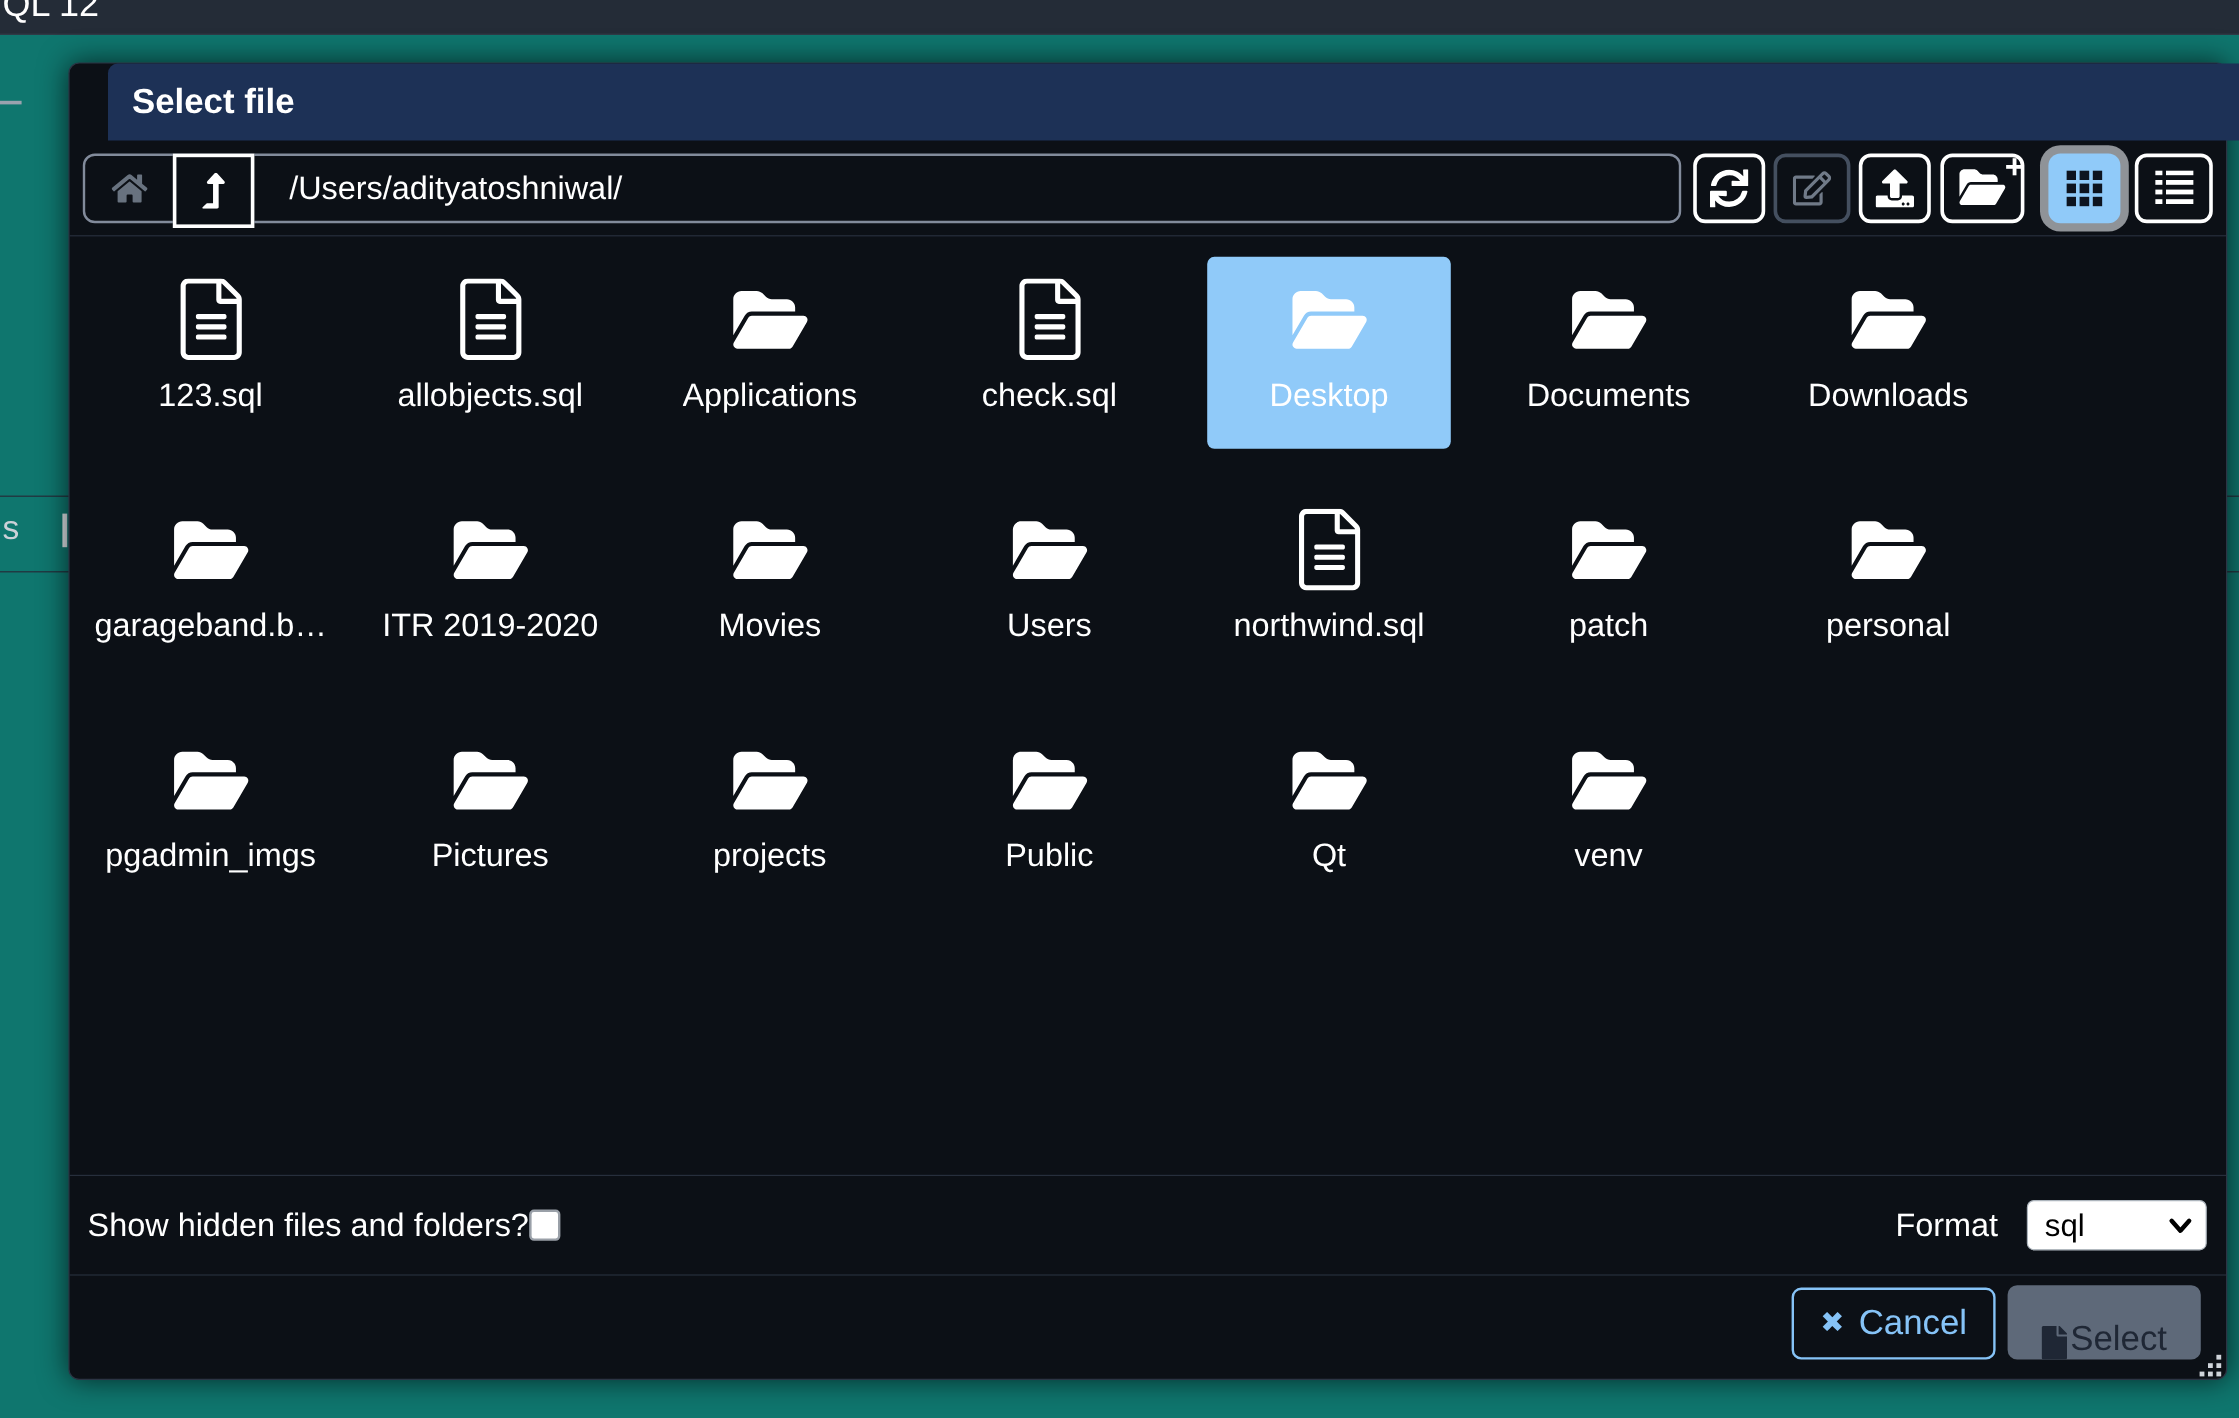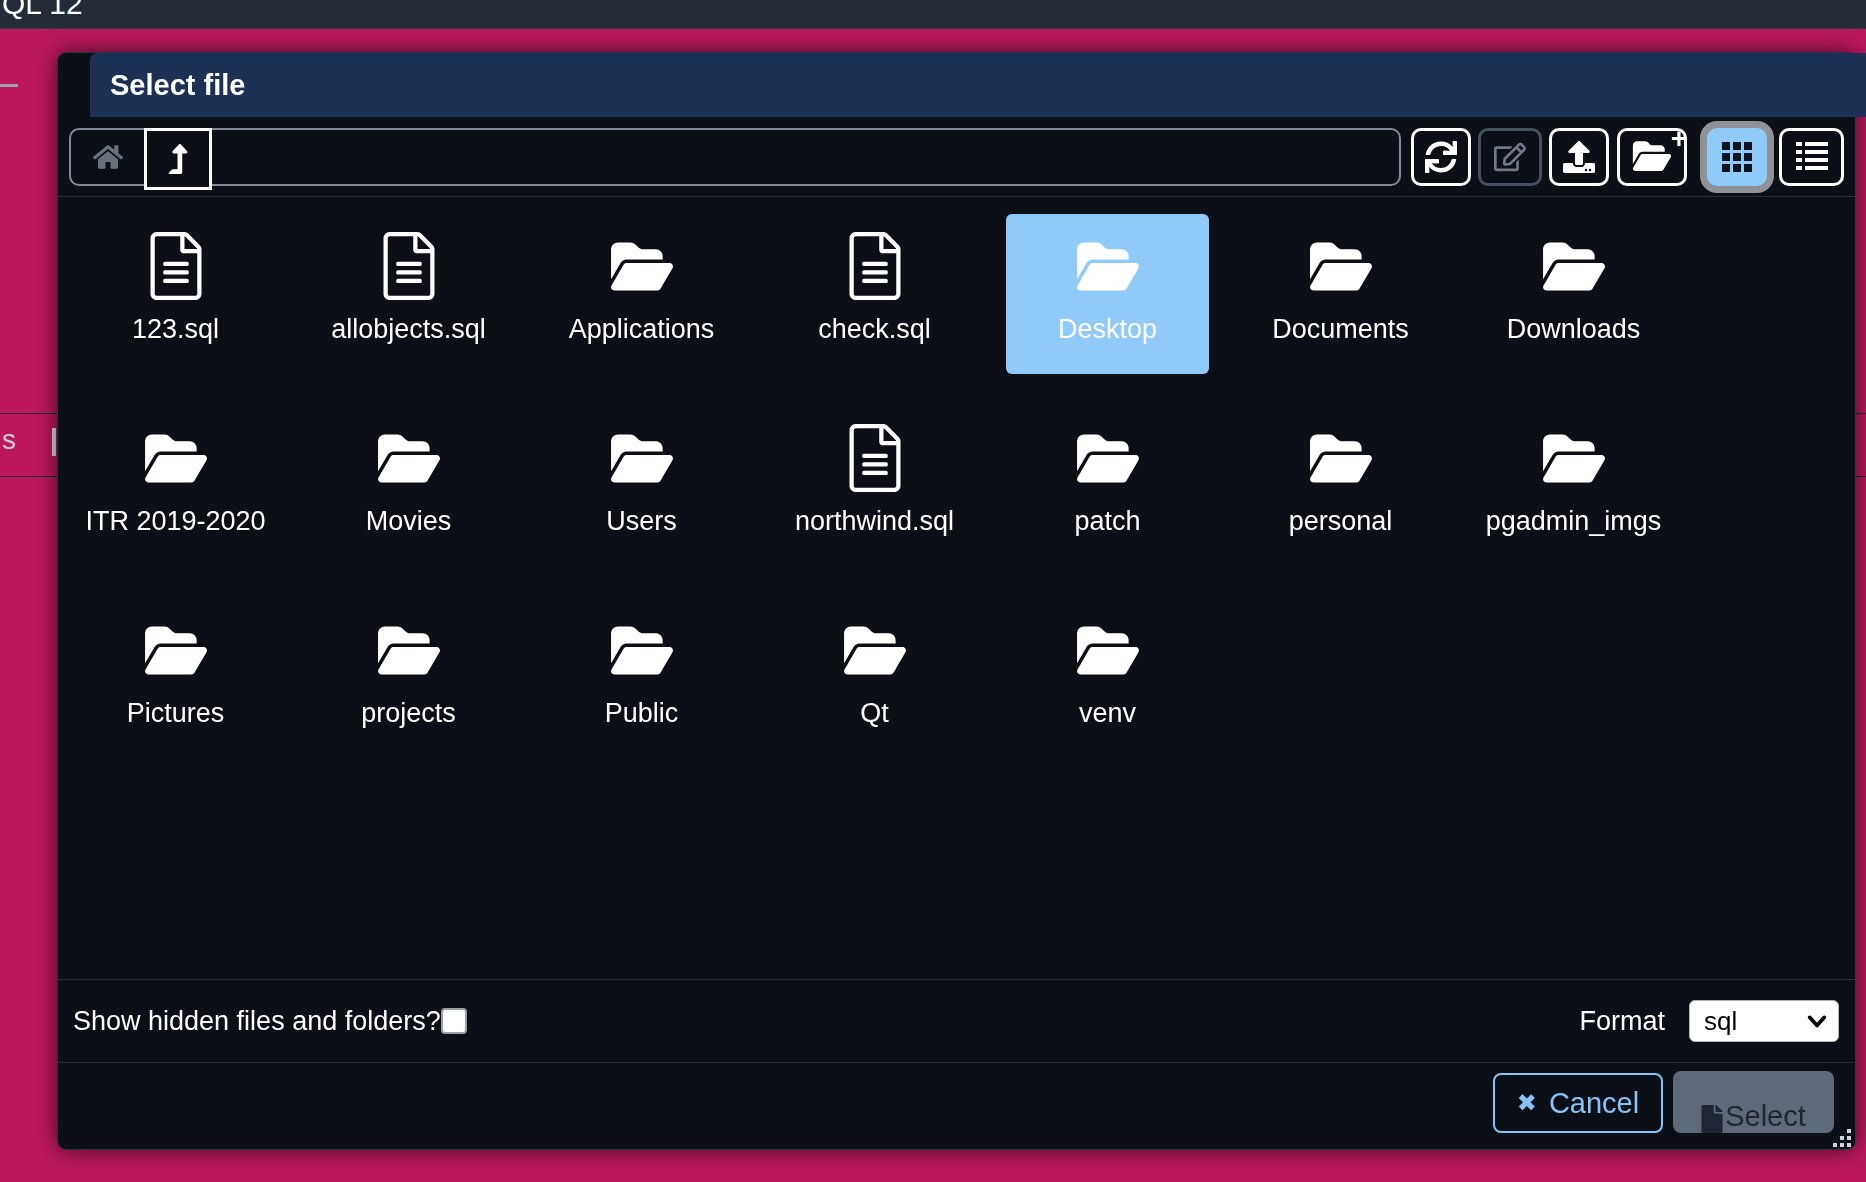--- a/index.html
+++ b/index.html
@@ -1,18 +1,18 @@
 <!DOCTYPE html>
 <html><head>
 <meta charset="utf-8">
 <style>
   * { margin:0; padding:0; box-sizing:border-box; }
   html,body { background:#07090f; }
   body { font-family:"Liberation Sans","DejaVu Sans",sans-serif; }
-  .screen { position:relative; width:1866px; height:1182px; overflow:hidden; background:#be185d; }
+  .screen { position:relative; width:1866px; height:1182px; overflow:hidden; background:#0f766e; }
 
   
   .bg-topbar { position:absolute; left:0; top:0; width:1866px; height:29px;
     background:#242c37; border-bottom:1px solid #333b47; overflow:hidden; }
   .bg-topbar span { position:absolute; left:2px; top:-13px; font-size:30px; color:#ffffff; white-space:nowrap; }
   .bg-tab-frag { position:absolute; left:0; top:84px; width:18px; height:3px; background:#9aa2ae; }
   .bg-line { position:absolute; left:0; width:1866px; height:1px; background:#262d3a; }
   .bg-frag-s { position:absolute; left:2px; top:424px; font-size:28px; color:#ccd1d8; }
   .bg-frag-bar { position:absolute; left:52px; top:428px; width:4px; height:28px; background:#dfe3e8; }
 
@@ -122,20 +122,21 @@
       <button class="home-btn">
         <svg viewBox="0 0 576 512">
             <path d="M280.37 148.26L96 300.11V464a16 16 0 0 0 16 16l112.06-.29a16 16 0 0 0 15.92-16V368a16 16 0 0 1 16-16h64a16 16 0 0 1 16 16v95.64a16 16 0 0 0 16 16.05L464 480a16 16 0 0 0 16-16V300L295.67 148.26a12.19 12.19 0 0 0-15.3 0zM571.6 251.47L488 182.56V44.05a12 12 0 0 0-12-12h-56a12 12 0 0 0-12 12v72.61L318.47 43a48 48 0 0 0-61 0L4.34 251.47a12 12 0 0 0-1.6 16.9l25.5 31A12 12 0 0 0 45.15 301l235.22-193.74a12.19 12.19 0 0 1 15.3 0L530.9 301a12 12 0 0 0 16.9-1.6l25.5-31a12 12 0 0 0-1.7-16.93z"></path>
           </svg>
       </button>
       <button class="up-btn">
         <svg viewBox="0 0 320 512">
             <path d="M313.553 119.669L209.587 7.666c-9.485-10.214-25.676-10.229-35.174 0L70.438 119.669C56.232 134.969 67.062 160 88.025 160H152v272H68.024a11.996 11.996 0 0 0-8.485 3.515l-56 56C-4.021 499.074 1.333 512 12.024 512H208c13.255 0 24-10.745 24-24V160h63.966c20.878 0 31.851-24.969 17.587-40.331z"></path>
           </svg>
       </button>
+      <input class="path-input" type="text" value="/Users/adityatoshniwal/" style="">
     </div>
 
     <button class="icon-btn btn-refresh">
       <svg width="32" height="32" viewBox="0 0 512 512">
           <path d="M440.65 12.57l4 82.77A247.16 247.16 0 0 0 255.83 8C134.73 8 33.91 94.92 12.29 209.82A12 12 0 0 0 24.09 224h49.05a12 12 0 0 0 11.67-9.26 175.91 175.91 0 0 1 317-56.94l-101.46-4.86a12 12 0 0 0-12.57 12v47.41a12 12 0 0 0 12 12H500a12 12 0 0 0 12-12V12a12 12 0 0 0-12-12h-47.37a12 12 0 0 0-11.98 12.57zM255.83 432a175.61 175.61 0 0 1-146-77.8l101.8 4.87a12 12 0 0 0 12.57-12v-47.4a12 12 0 0 0-12-12H12a12 12 0 0 0-12 12V500a12 12 0 0 0 12 12h47.35a12 12 0 0 0 12-12.6l-4.15-82.57A247.17 247.17 0 0 0 255.83 504c121.11 0 221.93-86.92 243.55-201.82a12 12 0 0 0-11.8-14.18h-49.05a12 12 0 0 0-11.67 9.26A175.86 175.86 0 0 1 255.83 432z"></path>
         </svg>
     </button>
 
     <button class="icon-btn btn-rename disabled">
       <svg width="32" height="32" viewBox="0 0 576 512">
@@ -244,20 +245,28 @@
 
   <div class="tile">
     <span class="tile-icon">
             <svg class="ic-folder" viewBox="0 0 576 512">
               <path d="M88.7 223.8L0 375.8V96C0 60.7 28.7 32 64 32H181.5c17 0 33.3 6.7 45.3 18.7l26.5 26.5c12 12 28.3 18.7 45.3 18.7H416c35.3 0 64 28.7 64 64v32H144c-22.8 0-43.8 12.1-55.3 31.8zm27.6 16.1C122.1 230 132.6 224 144 224H544c11.5 0 22 6.1 27.7 16.1s5.7 22.2-.1 32.1l-112 192C453.9 474 443.4 480 432 480H32c-11.5 0-22-6.1-27.7-16.1s-5.7-22.2 .1-32.1l112-192z"></path>
             </svg>
           </span>
     <span class="tile-label">Downloads</span>
   </div>
 
+  <div class="tile">
+    <span class="tile-icon">
+            <svg class="ic-folder" viewBox="0 0 576 512">
+              <path d="M88.7 223.8L0 375.8V96C0 60.7 28.7 32 64 32H181.5c17 0 33.3 6.7 45.3 18.7l26.5 26.5c12 12 28.3 18.7 45.3 18.7H416c35.3 0 64 28.7 64 64v32H144c-22.8 0-43.8 12.1-55.3 31.8zm27.6 16.1C122.1 230 132.6 224 144 224H544c11.5 0 22 6.1 27.7 16.1s5.7 22.2-.1 32.1l-112 192C453.9 474 443.4 480 432 480H32c-11.5 0-22-6.1-27.7-16.1s-5.7-22.2 .1-32.1l112-192z"></path>
+            </svg>
+          </span>
+    <span class="tile-label">garageband.b…</span>
+  </div>
 
   <div class="tile">
     <span class="tile-icon">
             <svg class="ic-folder" viewBox="0 0 576 512">
               <path d="M88.7 223.8L0 375.8V96C0 60.7 28.7 32 64 32H181.5c17 0 33.3 6.7 45.3 18.7l26.5 26.5c12 12 28.3 18.7 45.3 18.7H416c35.3 0 64 28.7 64 64v32H144c-22.8 0-43.8 12.1-55.3 31.8zm27.6 16.1C122.1 230 132.6 224 144 224H544c11.5 0 22 6.1 27.7 16.1s5.7 22.2-.1 32.1l-112 192C453.9 474 443.4 480 432 480H32c-11.5 0-22-6.1-27.7-16.1s-5.7-22.2 .1-32.1l112-192z"></path>
             </svg>
           </span>
     <span class="tile-label">ITR 2019-2020</span>
   </div>
 

